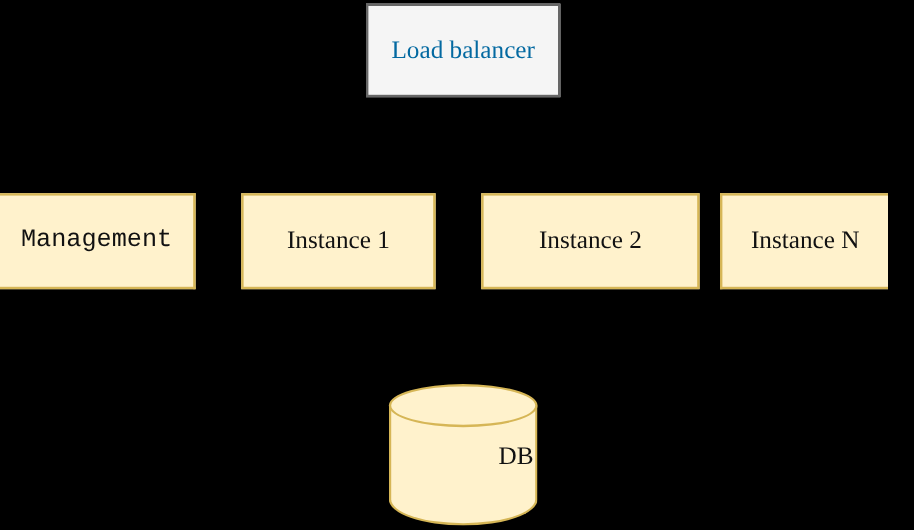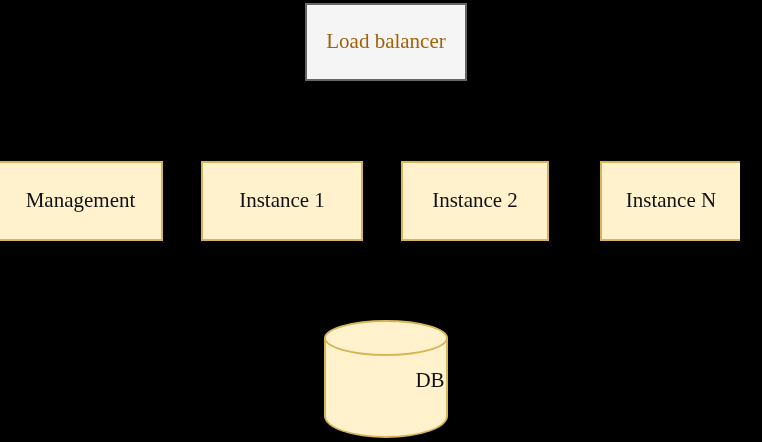--- a/index.html
+++ b/index.html
@@ -29,34 +29,34 @@
 
   .node-label {
     display: block;
     white-space: nowrap;
   }
 
   
   .node-gray {
     background: #f5f5f5;
     border: 2px solid #666666;
-    color: #a16207;
+    color: #0369a1;
     font-size: 21px;
   }
 
   
   .node-cream {
     background: #fff2cc;
     border: 2px solid #d6b656;
     color: #111111;
     font-size: 21px;
   }
 
   
-  .clip-left  { border-left: none; }
+  .clip-left  { border-left: none; font-family: Liberation Mono, monospace; }
   .clip-right { border-right: none; }
 
   
   .cylinder {
     position: absolute;
   }
   .cyl-body {
     position: absolute;
     left: 0;
     top: 18px;
@@ -129,21 +129,21 @@
   </div>
 
   <div class="node node-cream clip-left" style="left:0px; top:161px; width:163px; height:80px;">
     <span class="node-label">Management</span>
   </div>
 
   <div class="node node-cream" style="left:201px; top:161px; width:162px; height:80px;text-align:right;">
     <span class="node-label">Instance 1</span>
   </div>
 
-  <div class="node node-cream" style="left:401px; top:161px; width:148px; height:80px;">
+  <div class="node node-cream" style="left:401px; top:161px; width:182px; height:80px;">
     <span class="node-label">Instance 2</span>
   </div>
 
   <div class="node node-cream clip-right" style="left:600px; top:161px; width:140px; height:80px;">
     <span class="node-label">Instance N</span>
   </div>
 
   <div class="cylinder" style="left:324px; top:320px; width:124px; height:118px;">
     <div class="cyl-body"></div>
     <div class="cyl-top"></div>

